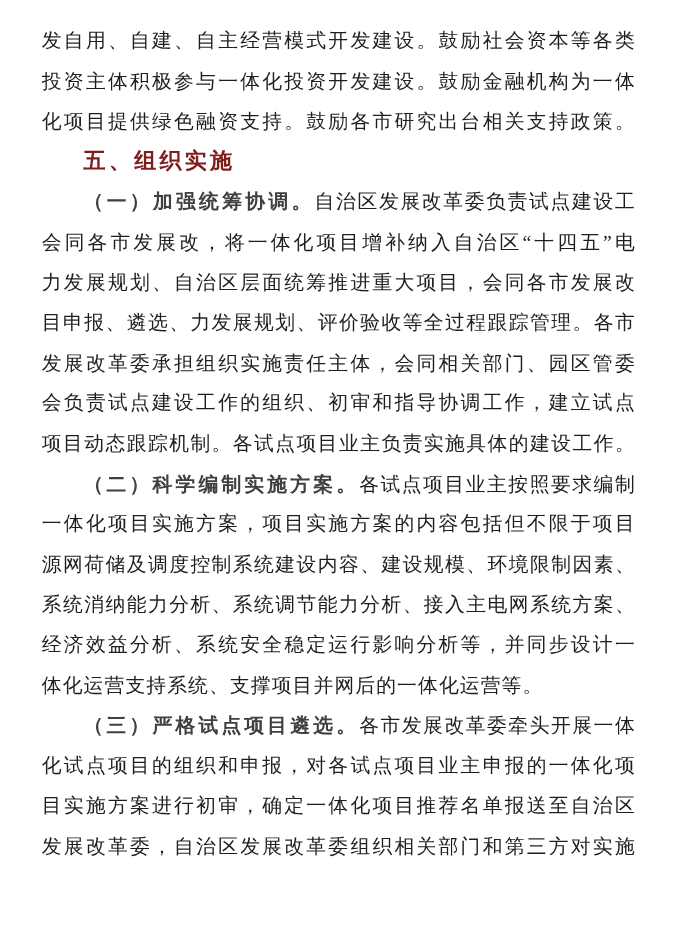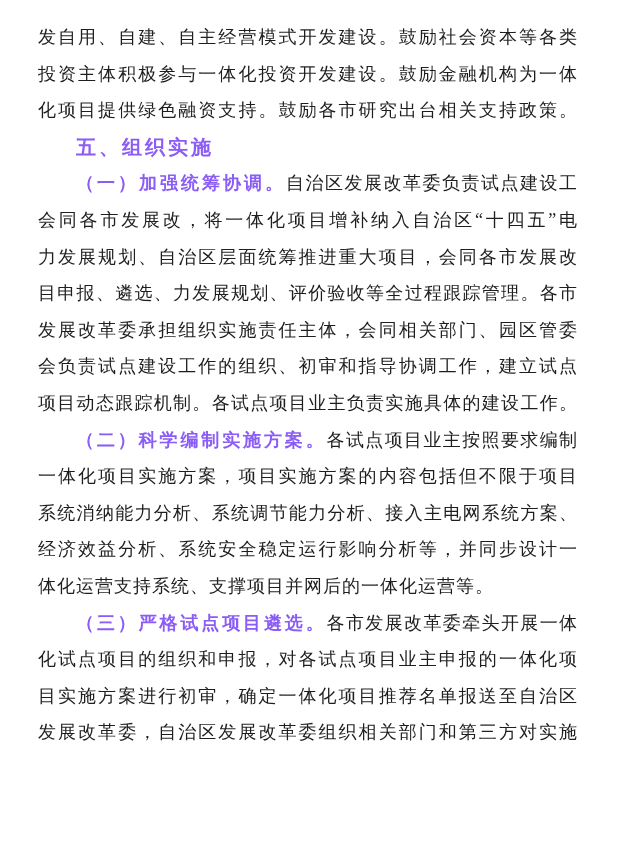--- a/index.html
+++ b/index.html
@@ -29,29 +29,29 @@
     text-align-last: justify;
   }
   .line.indent {
     text-indent: 38px;
   }
   .line.heading {
     font-family: "Liberation Sans", "DejaVu Sans", sans-serif;
     font-weight: bold;
     font-size: 20px;
     letter-spacing: 3px;
-    color: #8b5cf6;
+    color: #7f1d1d;
     white-space: nowrap;
     text-align: left;
     text-align-last: left;
   }
   .lead {
     font-weight: bold;
     letter-spacing: 2.5px;
-    color: #8b5cf6;
+    color: #404040;
     margin-top: 36px;
   }
 </style>
 </head>
 <body>
 
 <div class="page">
   <div class="content">
       <div class="line fill">发自用、自建、自主经营模式开发建设。鼓励社会资本等各类</div>
       <div class="line fill">投资主体积极参与一体化投资开发建设。鼓励金融机构为一体</div>
@@ -59,20 +59,21 @@
       <div class="line heading indent">五、组织实施</div>
       <div class="line indent fill"><span class="lead">（一）加强统筹协调。</span><span>自治区发展改革委负责试点建设工</span></div>
       <div class="line fill">会同各市发展改，将一体化项目增补纳入自治区“十四五”电</div>
       <div class="line fill">力发展规划、自治区层面统筹推进重大项目，会同各市发展改</div>
       <div class="line fill">目申报、遴选、力发展规划、评价验收等全过程跟踪管理。各市</div>
       <div class="line fill">发展改革委承担组织实施责任主体，会同相关部门、园区管委</div>
       <div class="line fill">会负责试点建设工作的组织、初审和指导协调工作，建立试点</div>
       <div class="line fill">项目动态跟踪机制。各试点项目业主负责实施具体的建设工作。</div>
       <div class="line indent fill"><span class="lead">（二）科学编制实施方案。</span><span>各试点项目业主按照要求编制</span></div>
       <div class="line fill">一体化项目实施方案，项目实施方案的内容包括但不限于项目</div>
+      <div class="line fill">源网荷储及调度控制系统建设内容、建设规模、环境限制因素、</div>
       <div class="line fill">系统消纳能力分析、系统调节能力分析、接入主电网系统方案、</div>
       <div class="line fill">经济效益分析、系统安全稳定运行影响分析等，并同步设计一</div>
       <div class="line">体化运营支持系统、支撑项目并网后的一体化运营等。</div>
       <div class="line indent fill"><span class="lead">（三）严格试点项目遴选。</span><span>各市发展改革委牵头开展一体</span></div>
       <div class="line fill">化试点项目的组织和申报，对各试点项目业主申报的一体化项</div>
       <div class="line fill">目实施方案进行初审，确定一体化项目推荐名单报送至自治区</div>
       <div class="line fill">发展改革委，自治区发展改革委组织相关部门和第三方对实施</div>
     </div>
 </div>
 

